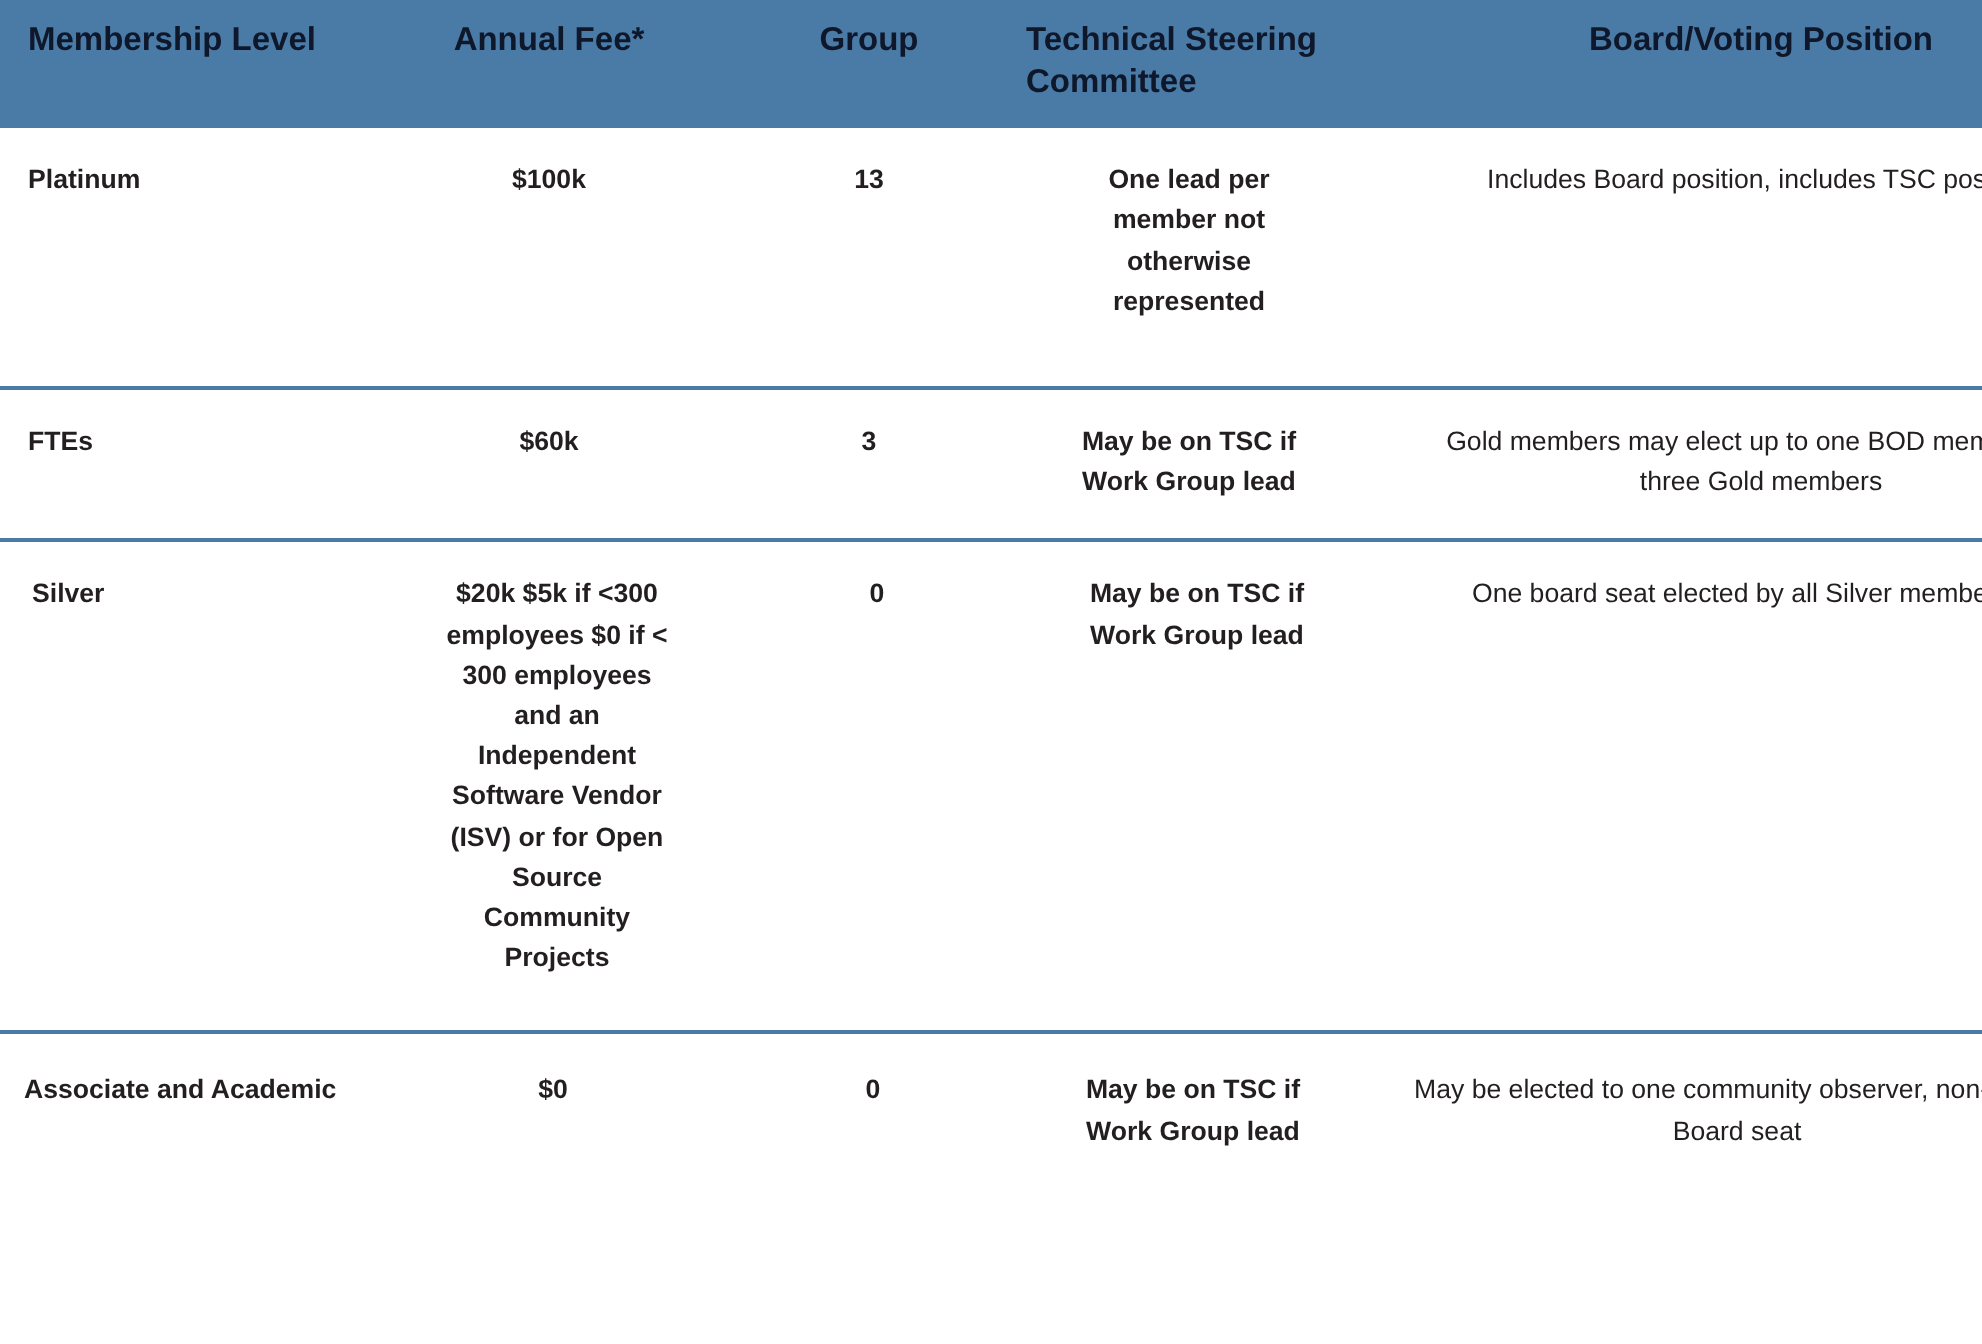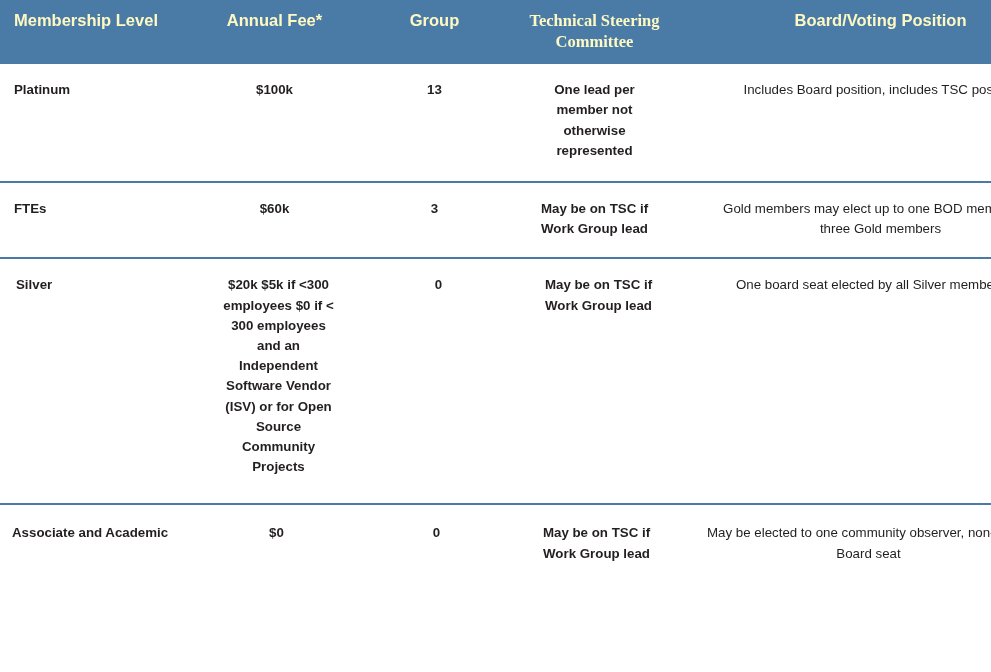--- a/index.html
+++ b/index.html
@@ -14,43 +14,42 @@
     color: #231f20;
     overflow: hidden;
   }
   table.membership-table {
     width: 991px;
     border-collapse: collapse;
     table-layout: fixed;
   }
   thead th {
     background: #4a7ba7;
-    color: #fef9c3;
+    color: #0f172a;
     font-size: 16.5px;
     font-weight: bold;
     padding: 10px 8px 12px 8px;
     vertical-align: top;
     line-height: 1.28;
   }
   thead th.col-level {
     text-align: left;
     padding-left: 14px;
     width: 163px;
   }
   thead th.col-fee {
     width: 163px;
   }
   thead th.col-ftes {
     text-align: center;
     width: 125px;
   }
   thead th.col-tsc {
-    text-align: center;
+    text-align: left;
     width: 163px;
-    font-family: Liberation Serif, serif;
   }
   thead th.col-board {
     text-align: center;
     width: 377px;
   }
   tbody td {
     font-size: 13.3px;
     vertical-align: top;
     line-height: 1.52;
     border-bottom: 2px solid #4a7ba7;
@@ -75,21 +74,21 @@
     padding-right: 36px;
   }
   .narrow-fee {
     display: inline-block;
     max-width: 118px;
   }
   .narrow-tsc {
     display: inline-block;
     max-width: 132px;
   }
-  .row-platinum td { padding-bottom: 20px; }
+  .row-platinum td { padding-bottom: 32px; }
   .row-silver td { padding-bottom: 26px; padding-left: 16px; }
   .row-assoc td { padding-top: 18px; }
 </style>
 </head>
 <body>
 
 <table class="membership-table">
   <thead>
     <tr>
       <th class="col-level">Membership Level</th>

